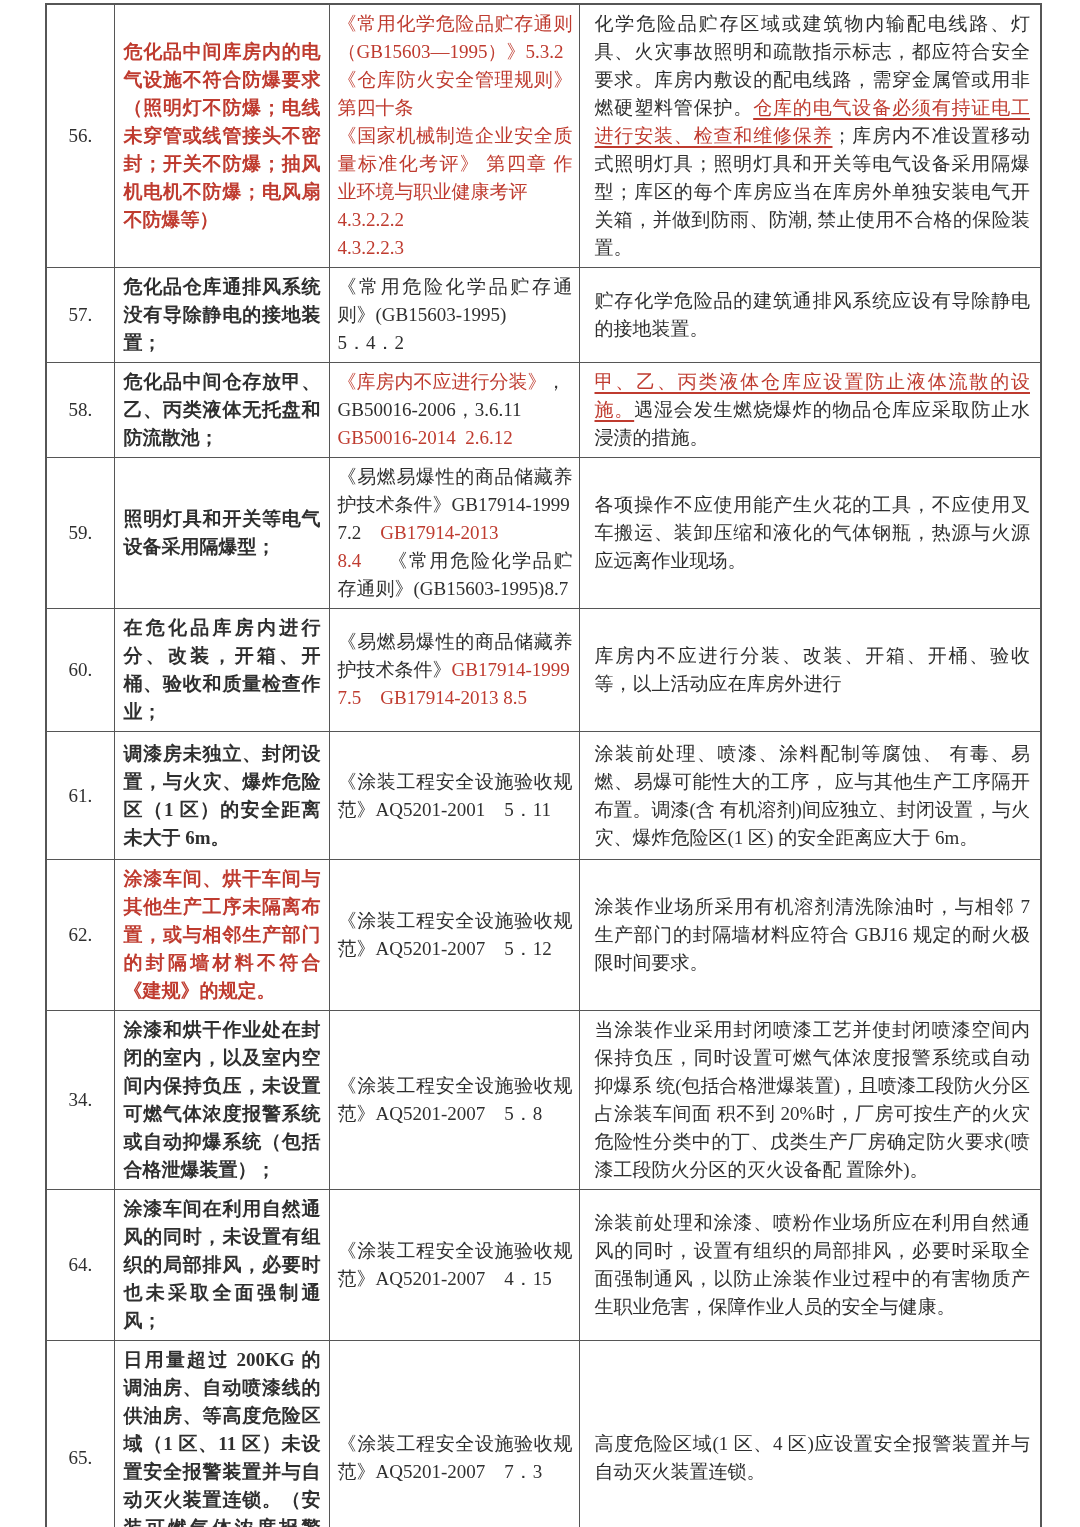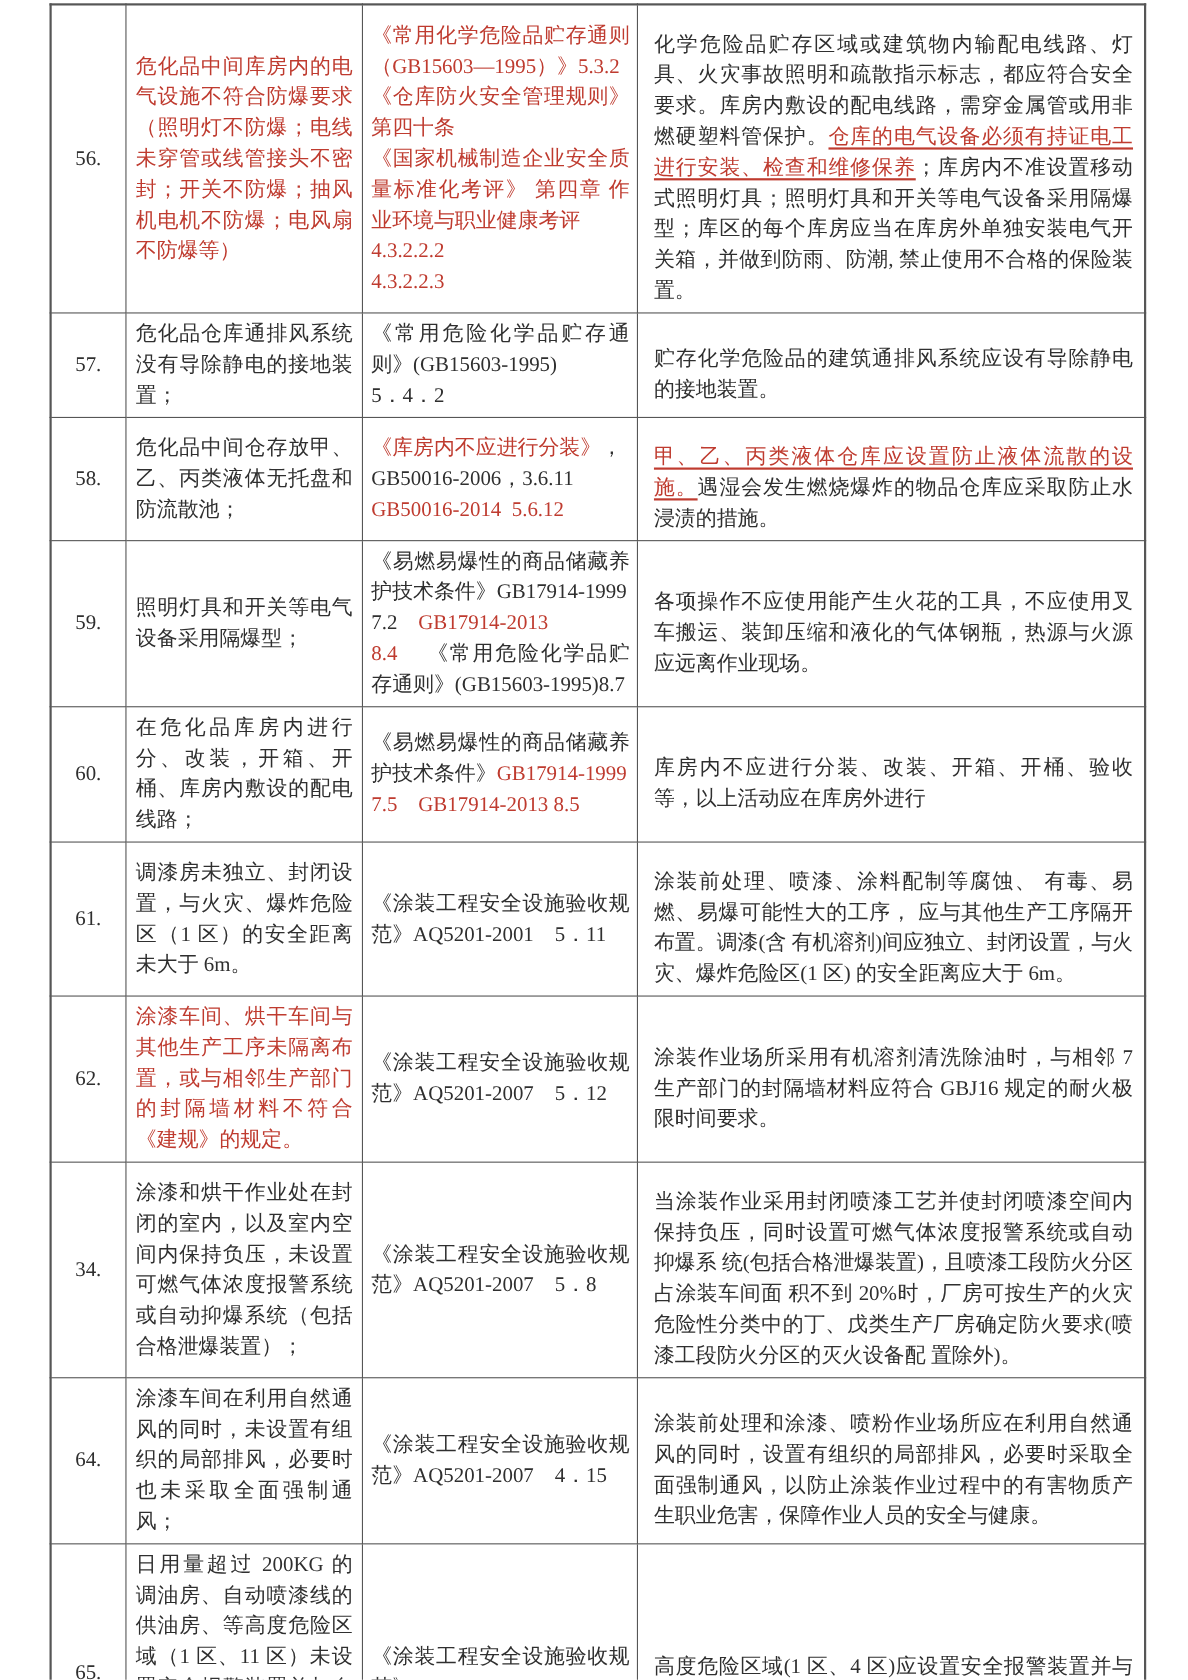--- a/index.html
+++ b/index.html
@@ -39,23 +39,23 @@
 
   td.no-cell {
     text-align: center;
     font-size: 20px;
     color: var(--ink, #2f2f2f);
     padding: 18px;
   }
   td.text-cell {
     text-align: justify;
   }
-  td.problem-cell     { padding: 5px 8px 5px 9px; }
+  td.problem-cell     { padding: 5px 8px 5px 9px; font-weight: bold; }
   td.basis-cell       { padding: 5px 6px 5px 8px; }
-  td.requirement-cell { padding: 22px 10px 5px 15px; }
+  td.requirement-cell { padding: 5px 10px 5px 15px; }
 
   .seg {
     white-space: pre-wrap;
   }
   .seg.black { color: var(--ink, #2f2f2f); }
   .seg.red   { color: var(--red, #bf3b2f); }
   .seg.underline {
     text-decoration: underline;
     text-underline-offset: 4px;
     text-decoration-thickness: 1.5px;
@@ -88,34 +88,34 @@
           <td class="text-cell problem-cell"><span class="seg black">危化品仓库通排风系统没有导除静电的接地装置；</span></td>
           <td class="text-cell basis-cell"><span class="seg black">《常用危险化学品贮存通则》(GB15603-1995)
 5．4．2</span></td>
           <td class="text-cell requirement-cell"><span class="seg black">贮存化学危险品的建筑通排风系统应设有导除静电的接地装置。</span></td>
         </tr>
         <tr style="height: 91px;">
           <td class="no-cell">58.</td>
           <td class="text-cell problem-cell"><span class="seg black">危化品中间仓存放甲、乙、丙类液体无托盘和防流散池；</span></td>
           <td class="text-cell basis-cell"><span class="seg red">《库房内不应进行分装》</span><span class="seg black">，
 GB50016-2006，3.6.11
-</span><span class="seg red">GB50016-2014  5.6.12</span></td>
+</span><span class="seg red">GB50016-2014  2.6.12</span></td>
           <td class="text-cell requirement-cell"><span class="seg red underline">甲、乙、丙类液体仓库应设置防止液体流散的设施。</span><span class="seg black">遇湿会发生燃烧爆炸的物品仓库应采取防止水浸渍的措施。</span></td>
         </tr>
         <tr style="height: 138px;">
           <td class="no-cell">59.</td>
           <td class="text-cell problem-cell"><span class="seg black">照明灯具和开关等电气设备采用隔爆型；</span></td>
           <td class="text-cell basis-cell"><span class="seg black">《易燃易爆性的商品储藏养护技术条件》GB17914-1999
 7.2　</span><span class="seg red">GB17914-2013
 8.4 </span><span class="seg black">　《常用危险化学品贮存通则》(GB15603-1995)8.7</span></td>
           <td class="text-cell requirement-cell"><span class="seg black">各项操作不应使用能产生火花的工具，不应使用叉车搬运、装卸压缩和液化的气体钢瓶，热源与火源应远离作业现场。</span></td>
         </tr>
         <tr style="height: 88px;">
           <td class="no-cell">60.</td>
-          <td class="text-cell problem-cell"><span class="seg black">在危化品库房内进行分、改装，开箱、开桶、库房内敷设的配电线路；</span></td>
+          <td class="text-cell problem-cell"><span class="seg black">在危化品库房内进行分、改装，开箱、开桶、验收和质量检查作业；</span></td>
           <td class="text-cell basis-cell"><span class="seg black">《易燃易爆性的商品储藏养护技术条件》</span><span class="seg red">GB17914-1999
 7.5　GB17914-2013 8.5</span></td>
           <td class="text-cell requirement-cell"><span class="seg black">库房内不应进行分装、改装、开箱、开桶、验收等，以上活动应在库房外进行</span></td>
         </tr>
         <tr style="height: 128px;">
           <td class="no-cell">61.</td>
           <td class="text-cell problem-cell"><span class="seg black">调漆房未独立、封闭设置，与火灾、爆炸危险区（1 区）的安全距离未大于 6m。</span></td>
           <td class="text-cell basis-cell"><span class="seg black">《涂装工程安全设施验收规范》AQ5201-2001　5．11</span></td>
           <td class="text-cell requirement-cell"><span class="seg black">涂装前处理、喷漆、涂料配制等腐蚀、 有毒、易燃、易爆可能性大的工序， 应与其他生产工序隔开布置。调漆(含 有机溶剂)间应独立、封闭设置，与火灾、爆炸危险区(1 区) 的安全距离应大于 6m。</span></td>
         </tr>

